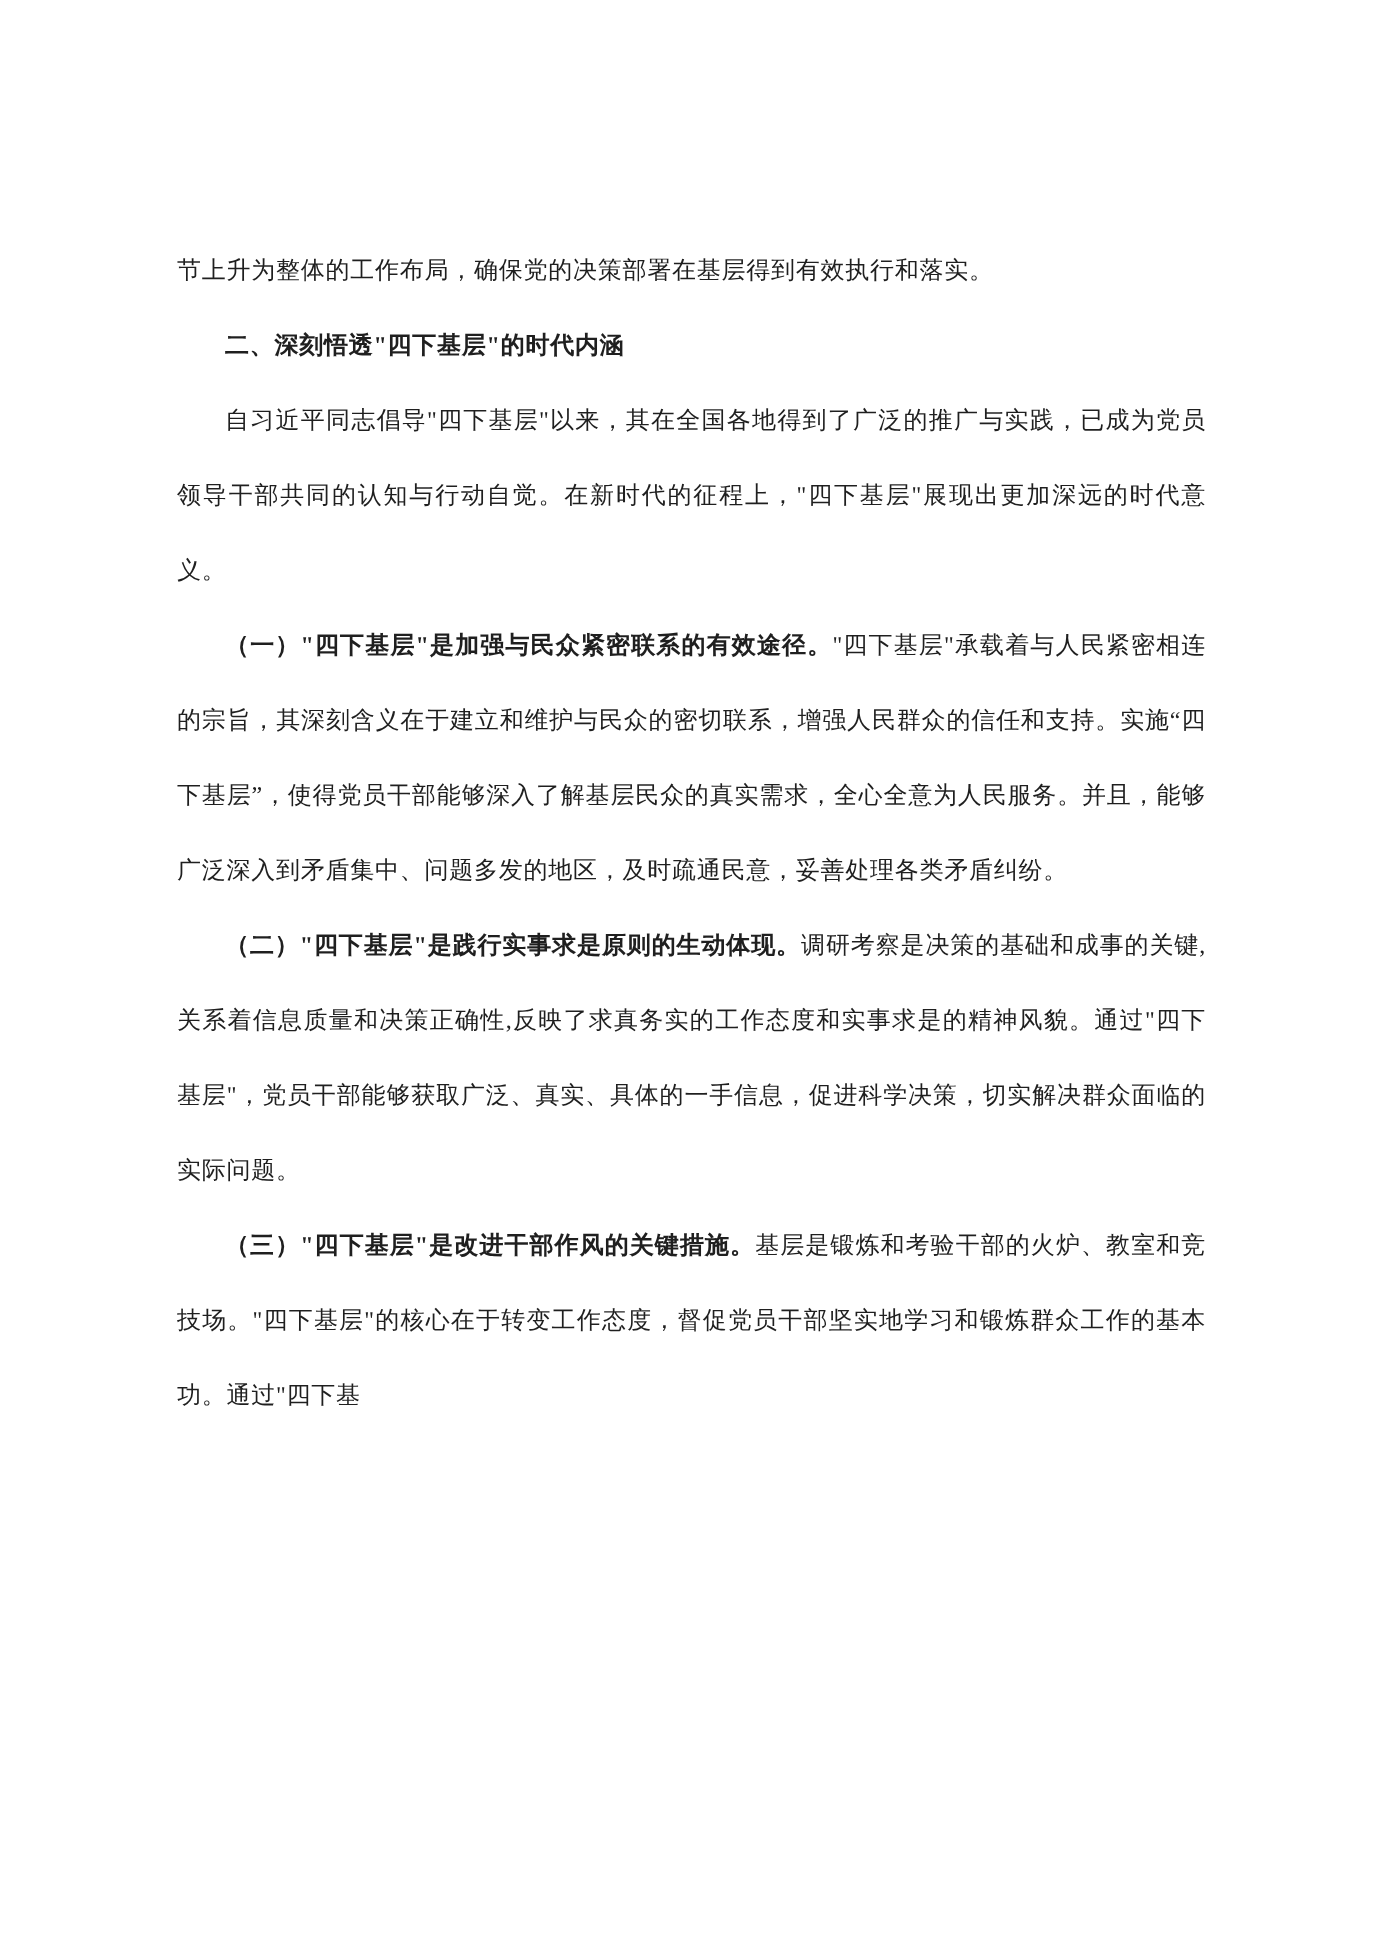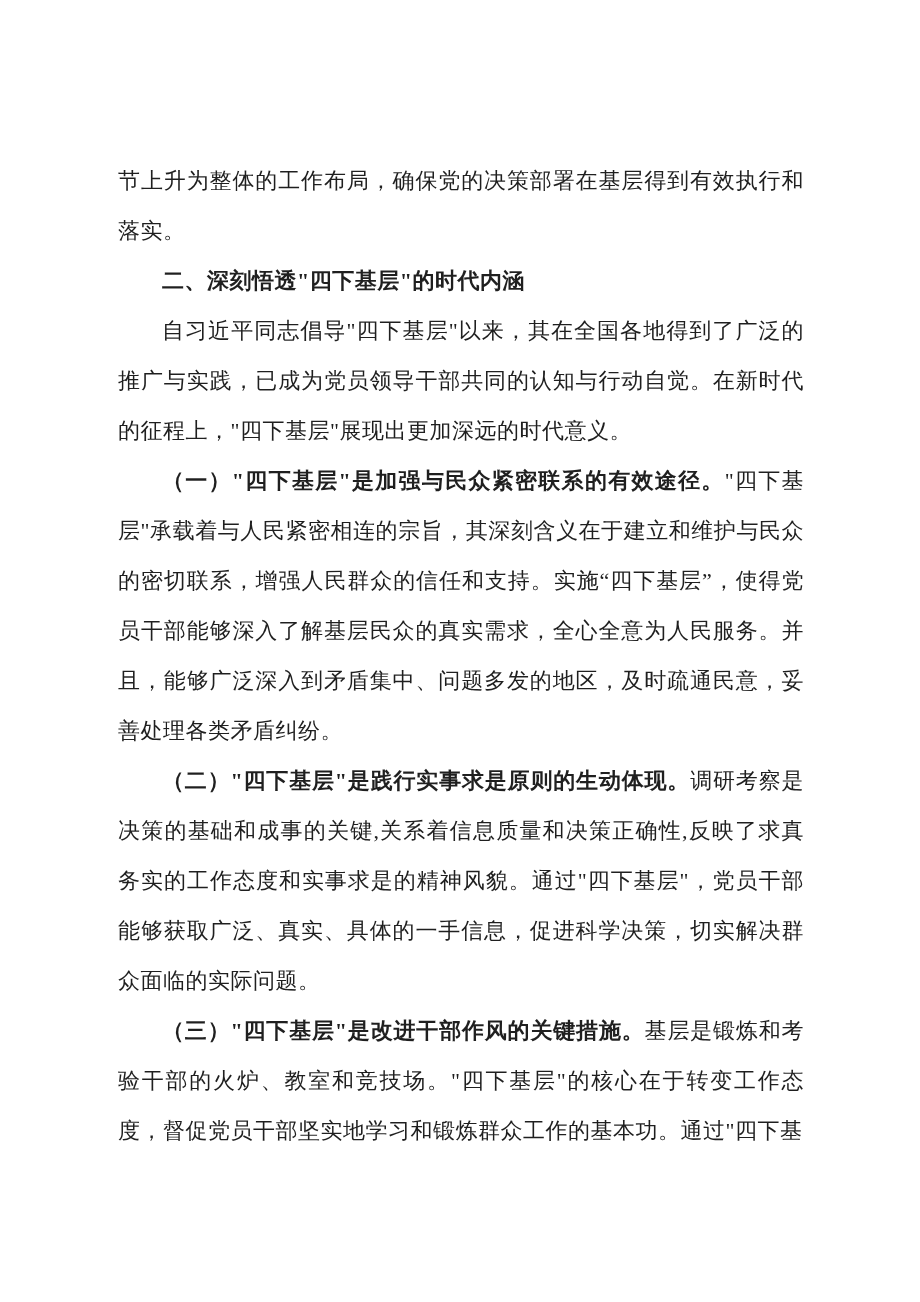--- a/index.html
+++ b/index.html
@@ -16,21 +16,21 @@
     position: relative;
     width: 920px;
     height: 1302px;
     background: #ffffff;
     box-sizing: border-box;
     padding: 156px 116px 0 118px;
     overflow: hidden;
   }
   .doc-body p.para {
     margin: 0;
-    font-size: 22px;
+    font-size: 16px;
     line-height: 50px;
     color: #1f1f1f;
     text-align: justify;
     text-justify: inter-ideograph;
     letter-spacing: 0.5px;
     word-break: break-all;
   }
   .doc-body p.para.indent {
     text-indent: 2em;
   }

